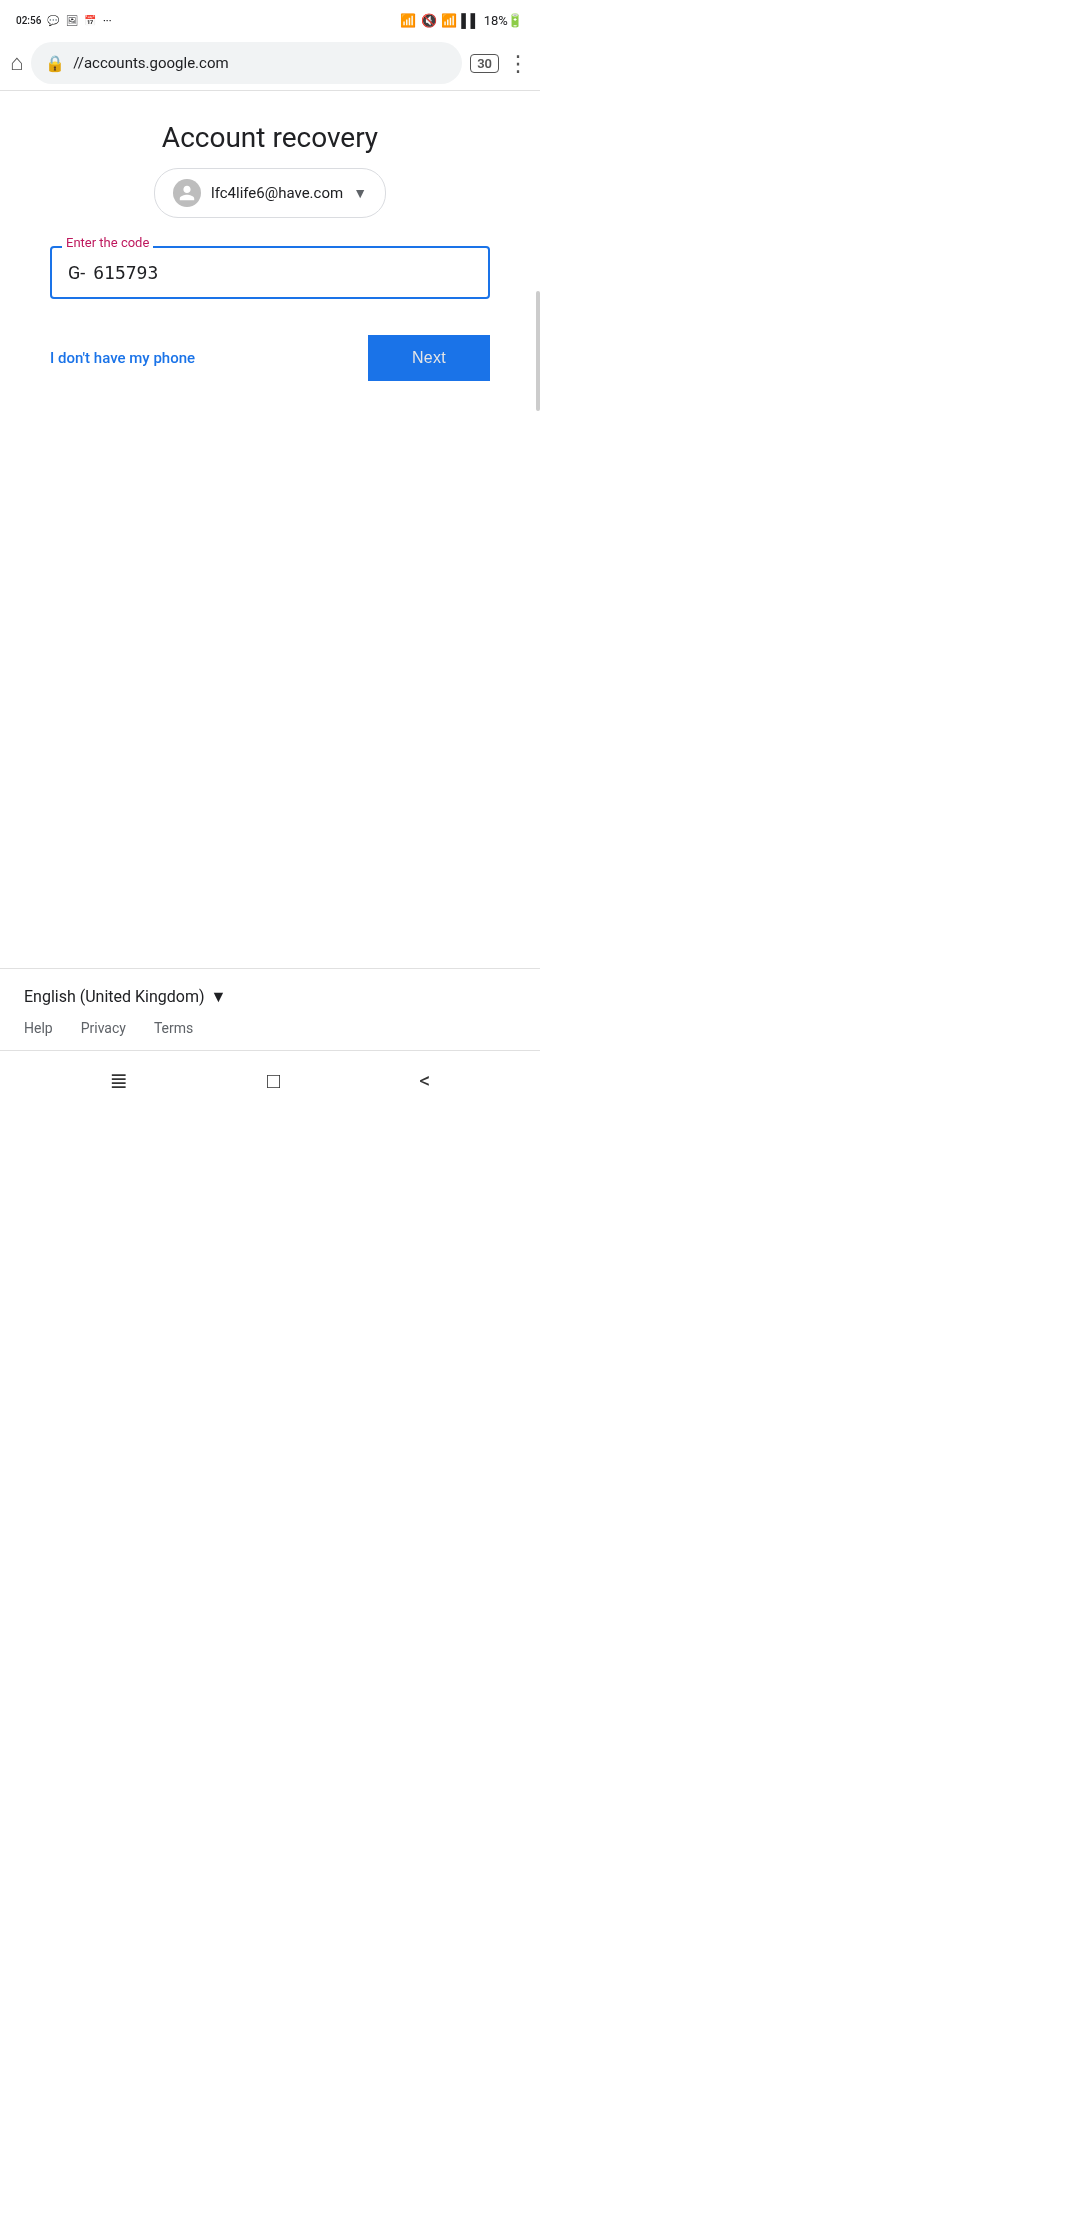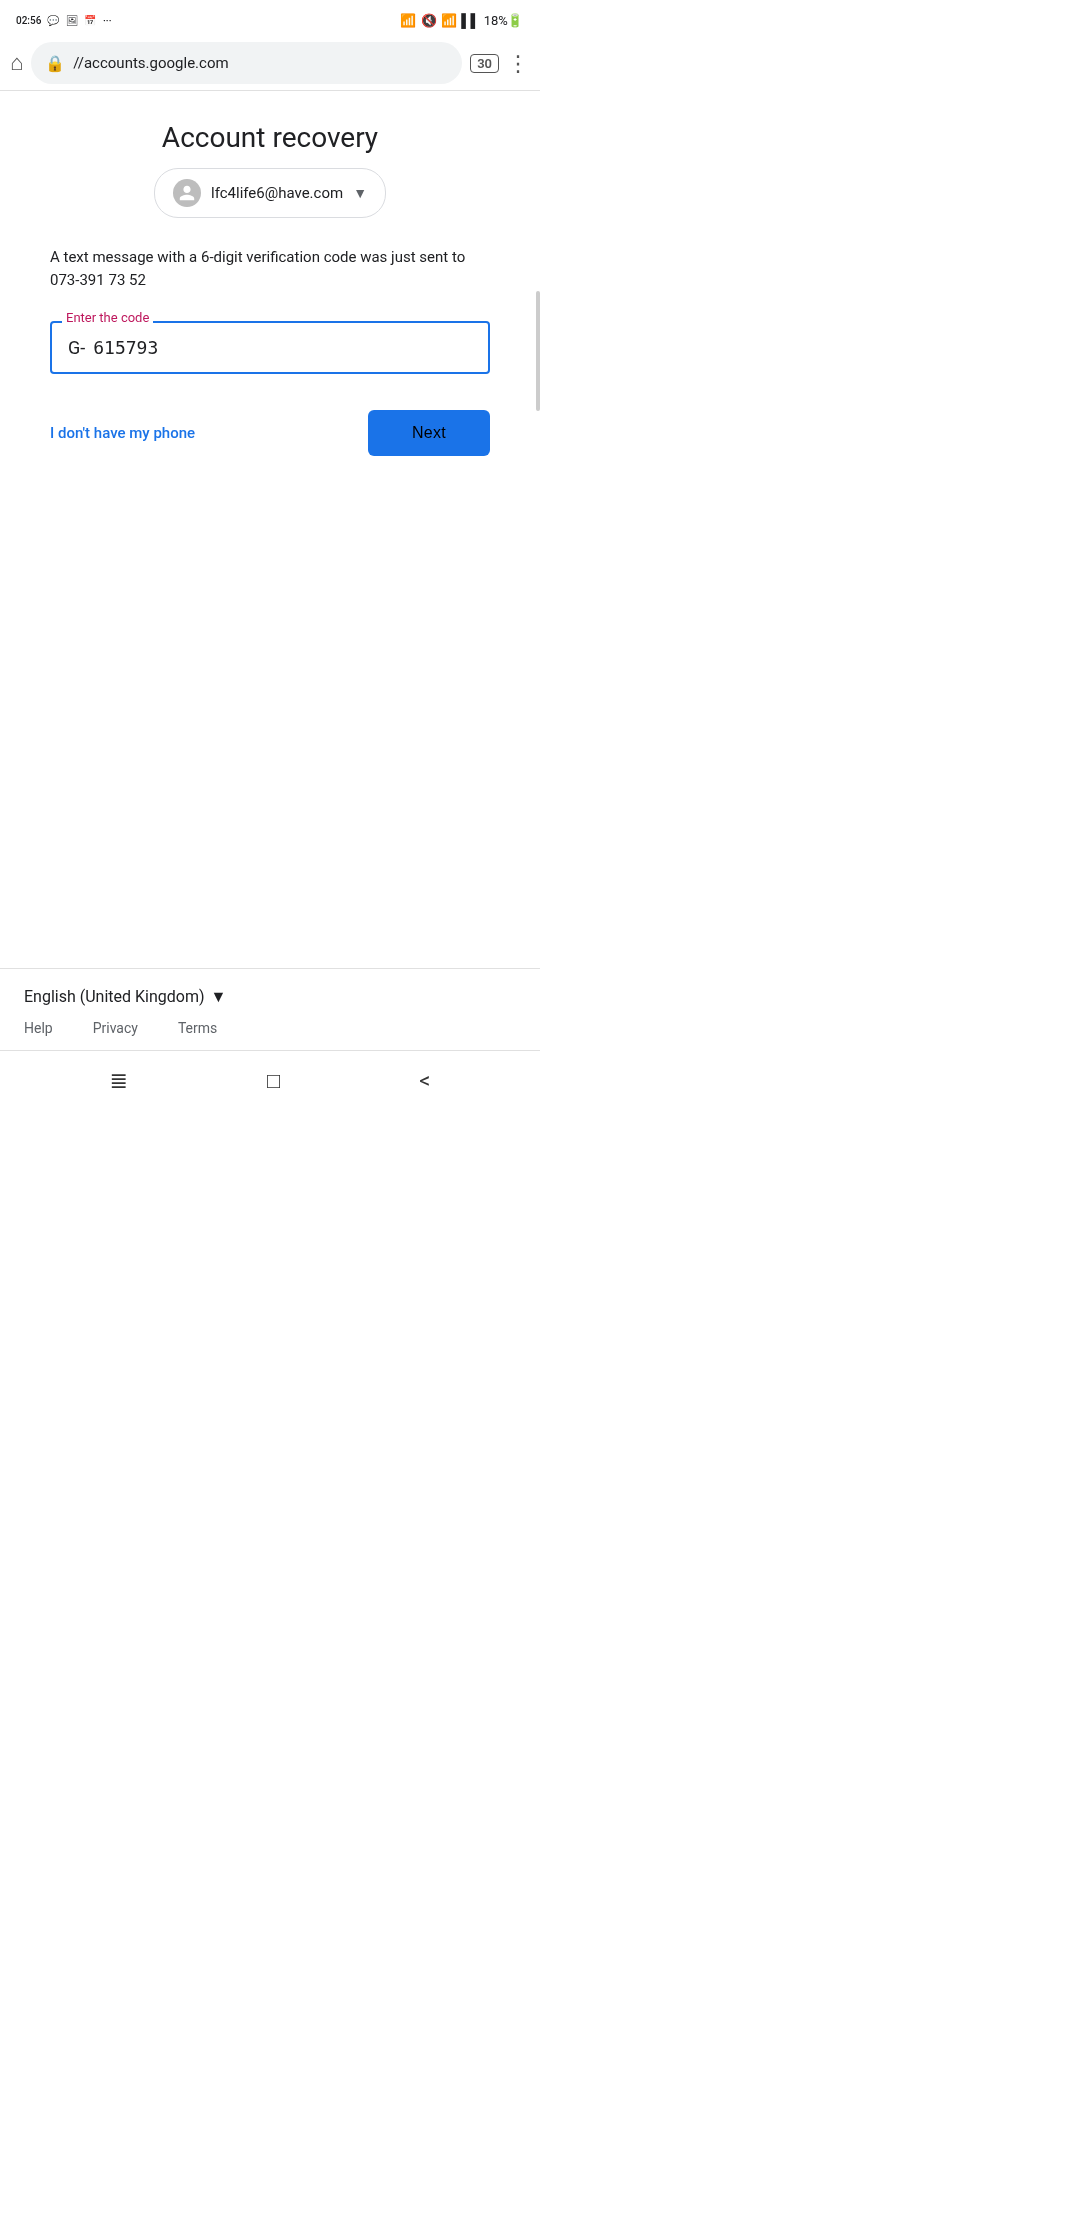--- a/index.html
+++ b/index.html
@@ -203,23 +203,23 @@
     }
     .no-phone-link {
       font-size: 15px;
       color: #1a73e8;
       font-weight: 500;
       cursor: pointer;
       text-decoration: none;
     }
     .next-button {
       background: #1a73e8;
-      color: #000000;
+      color: #e5e5e5;
       border: none;
-      border-radius: 6px;
+      border-radius: 0;
       padding: 14px 44px;
       font-size: 16px;
       font-weight: 500;
       cursor: pointer;
       letter-spacing: 0.3px;
     }
 
     
     .scroll-hint {
       position: absolute;
@@ -243,21 +243,21 @@
       display: flex;
       align-items: center;
       gap: 6px;
       font-size: 16px;
       color: #202124;
       cursor: pointer;
       margin-bottom: 14px;
     }
     .footer-links {
       display: flex;
-      gap: 40px;
+      gap: 28px;
       align-items: center;
     }
     .footer-link {
       font-size: 14px;
       color: #5f6368;
       cursor: pointer;
       text-decoration: none;
     }
 
     
@@ -315,21 +315,20 @@
   <div class="account-pill">
     <div class="avatar-icon">
       <svg width="18" height="18" viewBox="0 0 24 24" fill="white">
         <path d="M12 12c2.7 0 4.8-2.1 4.8-4.8S14.7 2.4 12 2.4 7.2 4.5 7.2 7.2 9.3 12 12 12zm0 2.4c-3.2 0-9.6 1.6-9.6 4.8v2.4h19.2v-2.4c0-3.2-6.4-4.8-9.6-4.8z"></path>
       </svg>
     </div>
     <span>lfc4life6@have.com</span>
     <span class="chevron-down">▼</span>
   </div>
 
-  <p class="verification-text">A text message with a 6-digit verification code was just sent to 073-391 73 52</p>
 
   <div class="input-wrapper">
     <span class="input-label">Enter the code</span>
     <div class="code-input-row">
       <span class="code-prefix">G-</span>
       <input class="code-value" type="text" value="615793" style="">
     </div>
   </div>
 
   <div class="actions-row">

